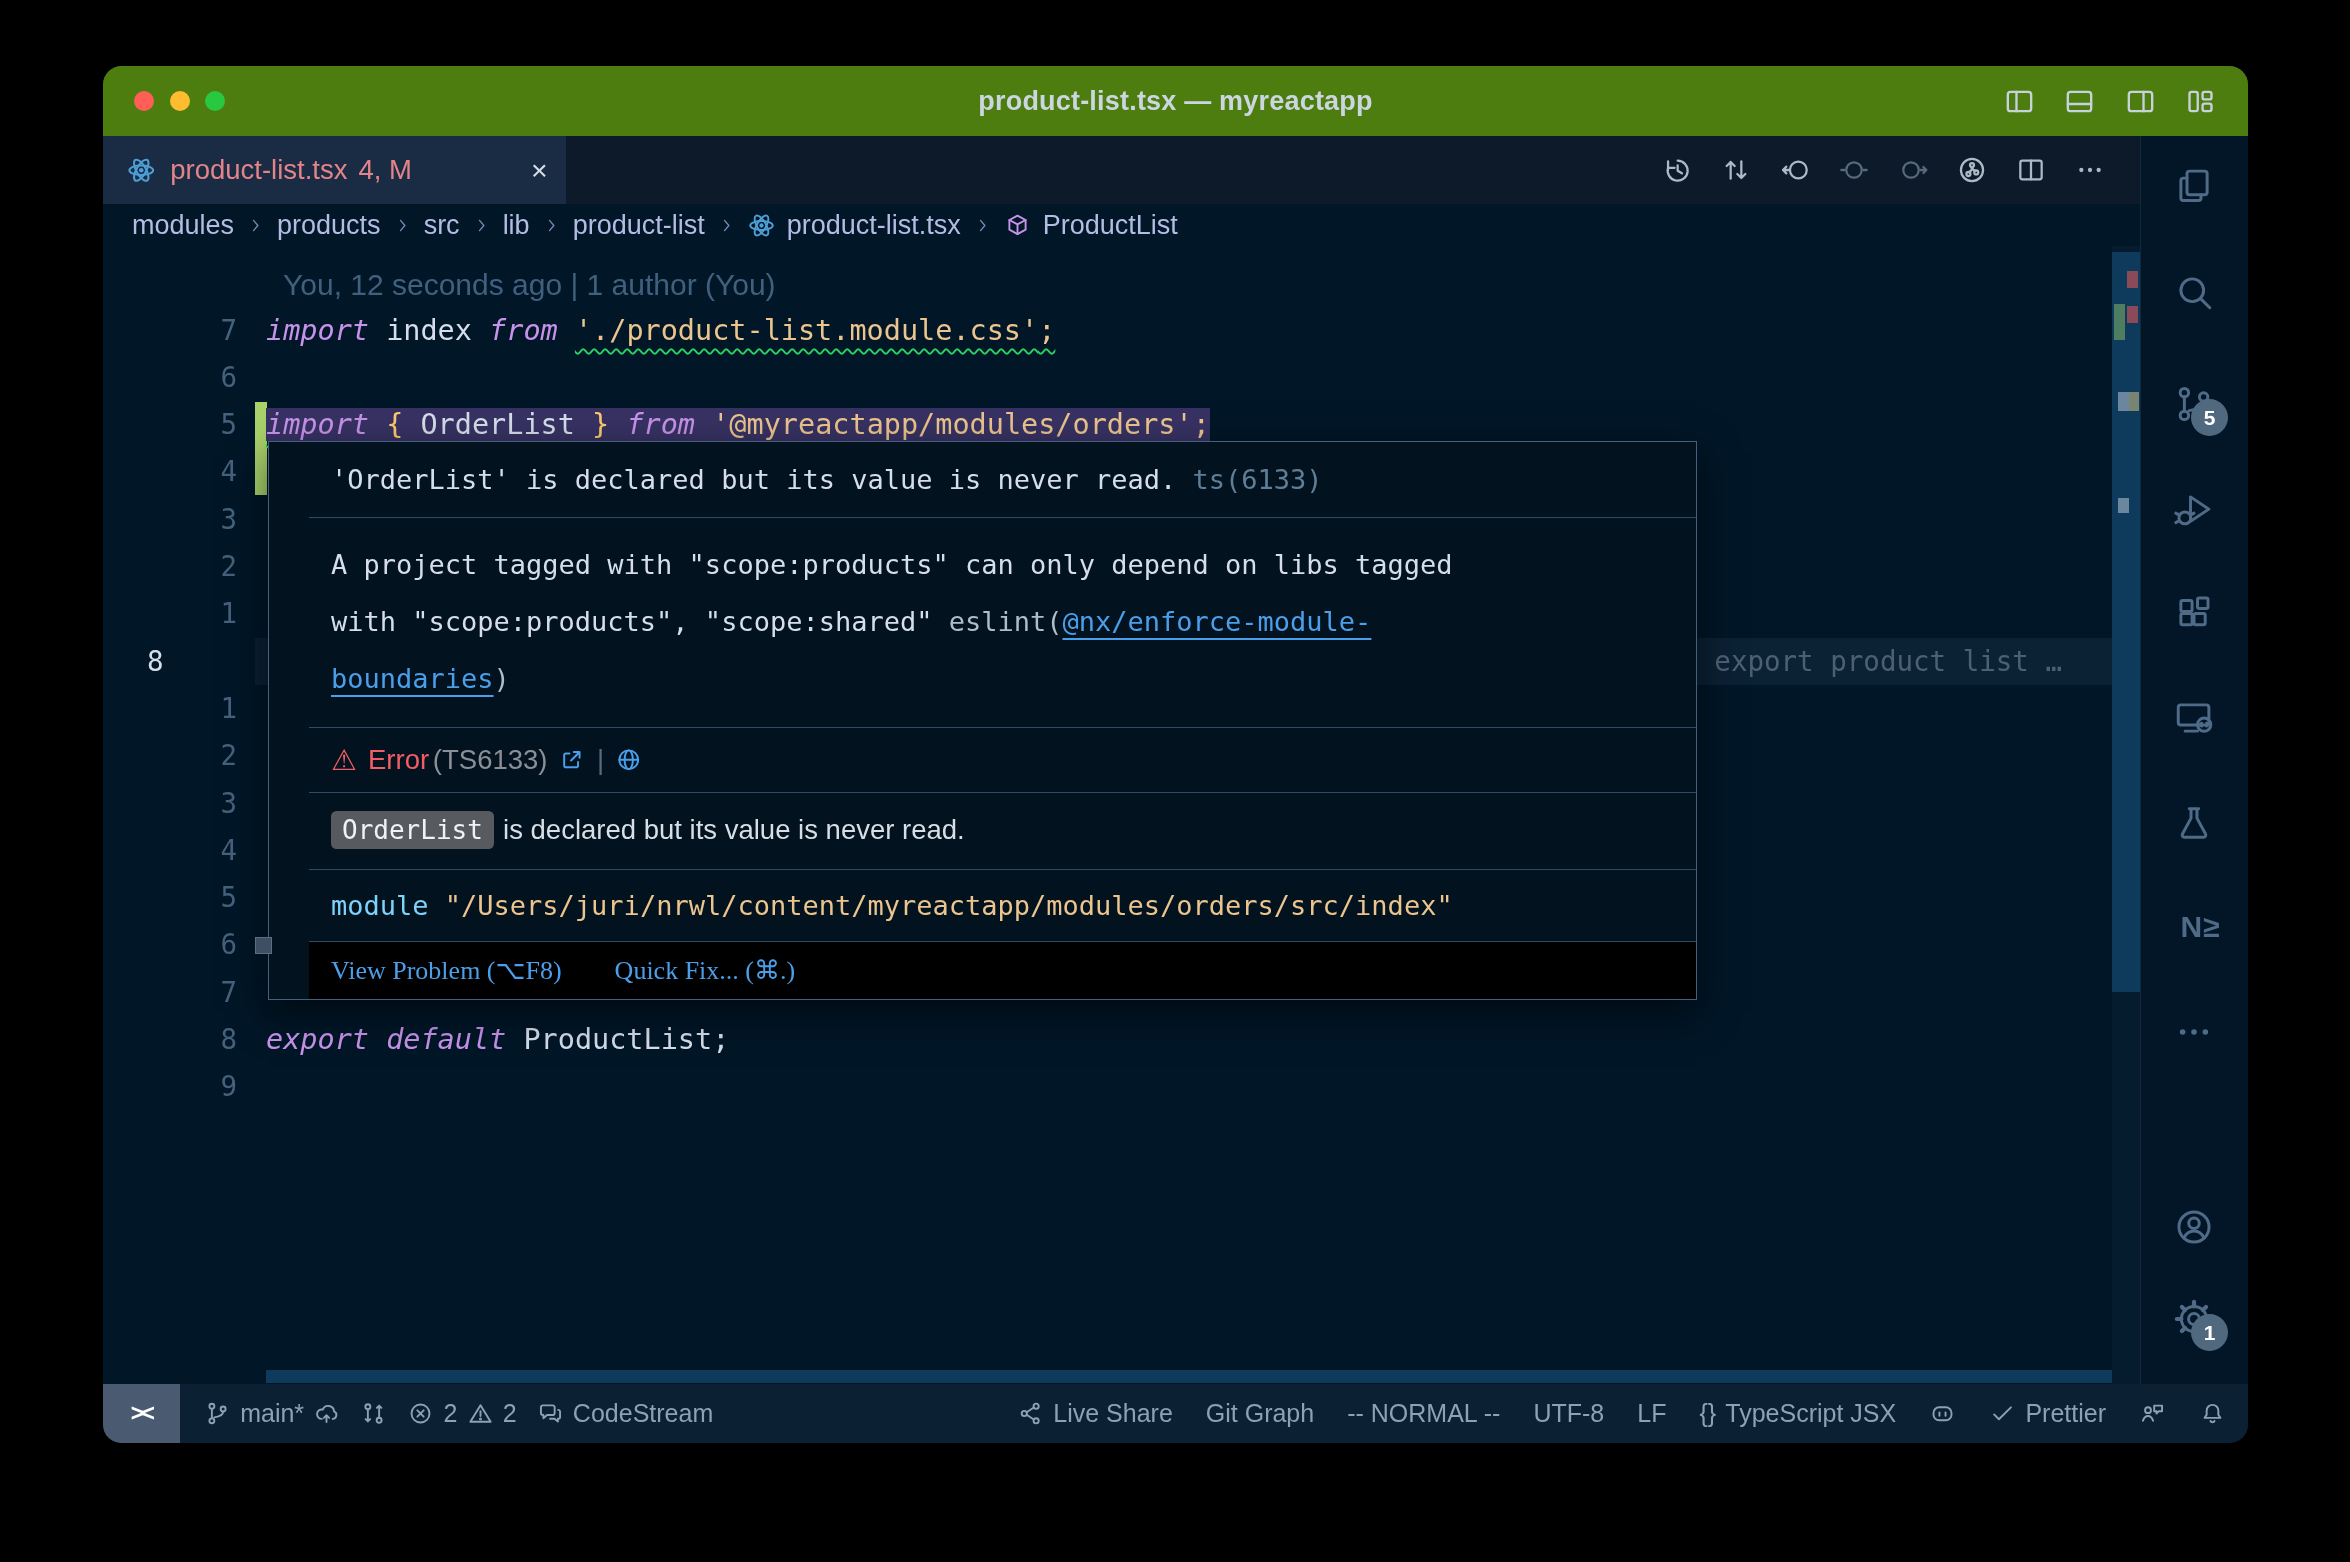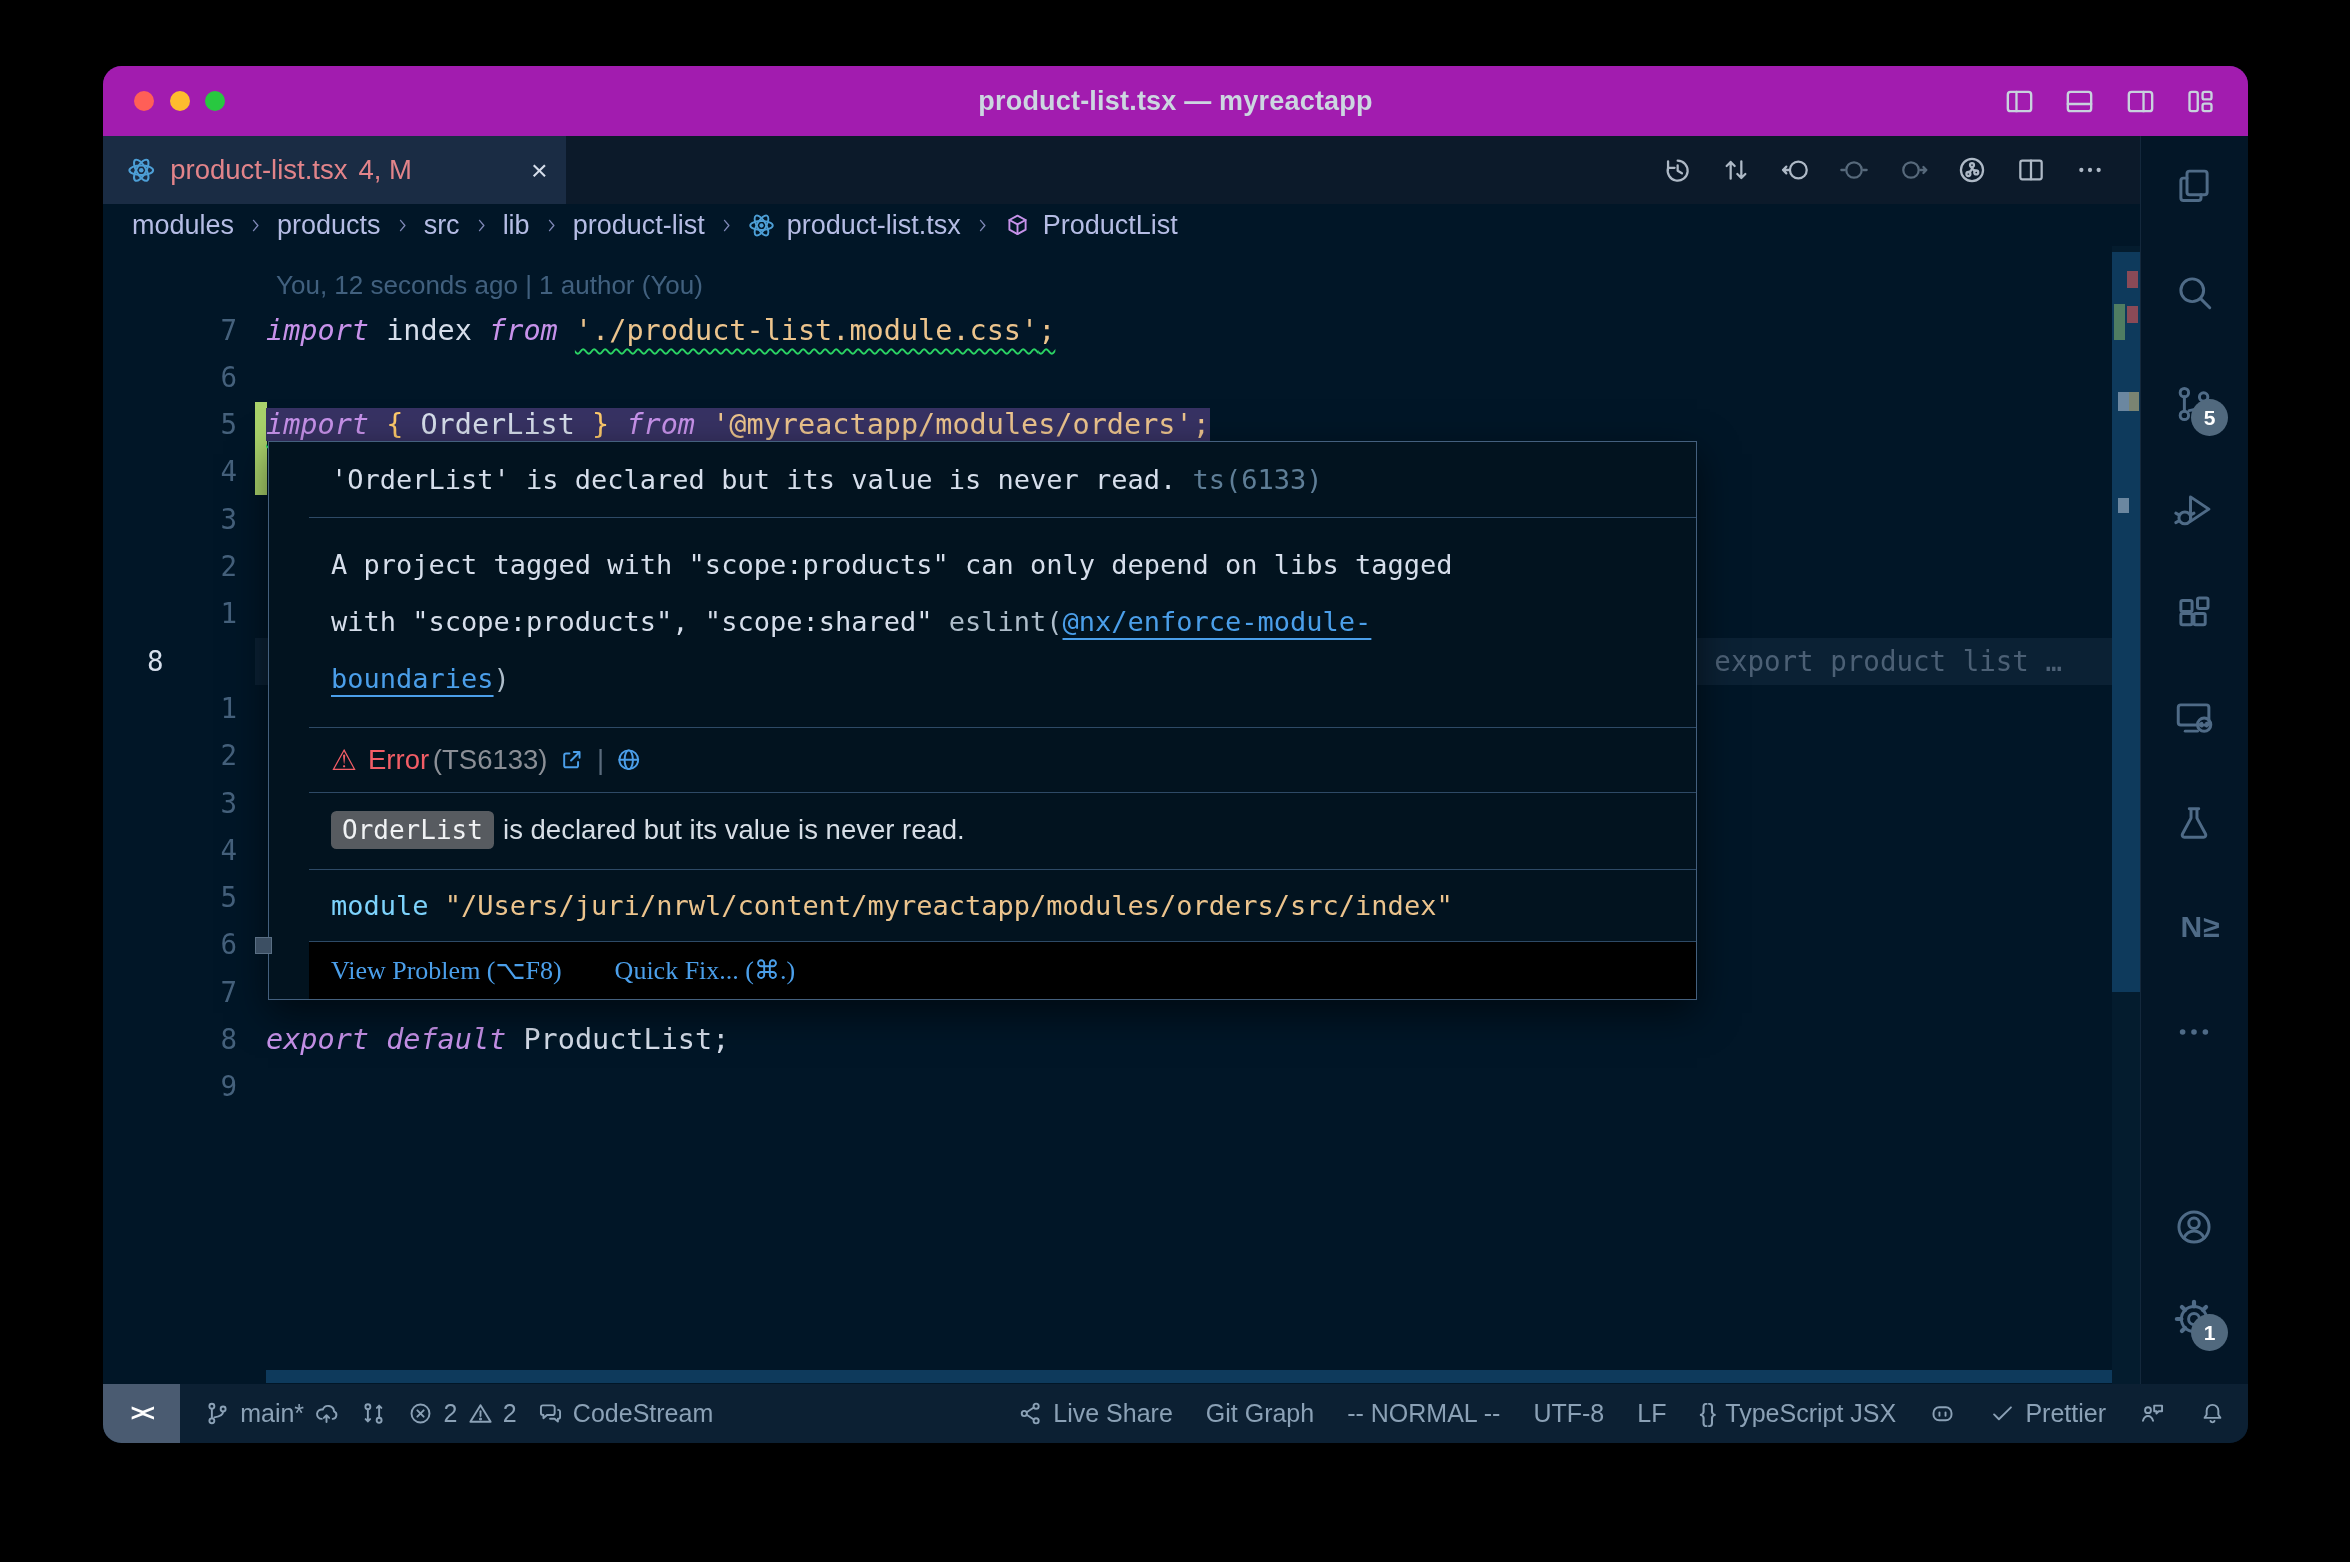--- a/index.html
+++ b/index.html
@@ -7,21 +7,21 @@
        font-family:"Liberation Sans","DejaVu Sans",sans-serif;}
   .mono{font-family:"DejaVu Sans Mono",monospace;}
   svg{display:block;}
 
   
   .window{position:absolute;left:103px;top:66px;width:2145px;height:1377px;
           background:#011627;border-radius:18.4px;overflow:hidden;
           box-shadow:0 27.5px 83px rgba(0,0,0,.65);}
 
   
-  .titlebar{position:absolute;left:0;top:0;width:100%;height:70px;background:#a21caf;
+  .titlebar{position:absolute;left:0;top:0;width:100%;height:70px;background:#4d7c0f;
             display:flex;align-items:center;justify-content:center;}
   .lights{position:absolute;left:31px;top:25px;display:flex;gap:15.6px;}
   .light{width:20px;height:20px;border-radius:50%;}
   .title-text{color:#ccd6e0;font-size:27px;font-weight:bold;letter-spacing:0.2px;}
   .tb-icons{position:absolute;right:31px;top:0;height:70px;display:flex;align-items:center;gap:27.5px;color:#c8d2dd;}
   .tb-icons svg{width:33px;height:33px;}
 
   
   .main-col{position:absolute;left:0;top:70px;right:107px;bottom:59px;display:flex;flex-direction:column;}
 
@@ -42,22 +42,22 @@
   .bc-sep svg{width:19px;height:19px;}
   .bc-icon svg{width:27px;height:27px;}
   .bc-icon.react{color:#4d9fd6;}
   .bc-icon.cube{color:#c792ea;}
 
   
   .editor{flex:1;position:relative;background:#011627;overflow:hidden;}
   .gutter-num{position:absolute;left:0;width:134px;text-align:right;color:#45617c;
               font-size:27.5px;line-height:47px;}
   .gutter-num.current{color:#d6deeb;text-align:left;left:44px;width:92px;}
-  .blame-row{position:absolute;left:173px;top:16.5px;height:44px;line-height:44px;
-             color:#41607e;font-size:26px;}
+  .blame-row{position:absolute;left:180px;top:16.5px;height:44px;line-height:44px;
+             color:#41607e;font-size:30px;}
   .code-line{position:absolute;left:163px;font-size:28.5px;line-height:47px;white-space:pre;}
   .tok-kw{color:#c792ea;font-style:italic;}
   .tok-id{color:#d6deeb;}
   .tok-str{color:#ecc48d;}
   .tok-brace{color:#ffcb6b;}
   .sq-green{text-decoration:underline wavy #2ad464 1.8px;text-underline-offset:8.3px;text-decoration-skip-ink:none;}
   .sq-red{text-decoration:underline wavy #f0635a 1.8px;text-underline-offset:8.3px;text-decoration-skip-ink:none;}
   .line-sel{background:#373263;}
   .cur-band{position:absolute;left:152px;width:1857px;height:47px;background:rgba(150,180,220,.07);}
   .inline-blame{position:absolute;left:1512px;color:#4c6075;font-size:27.5px;line-height:47px;white-space:pre;}

